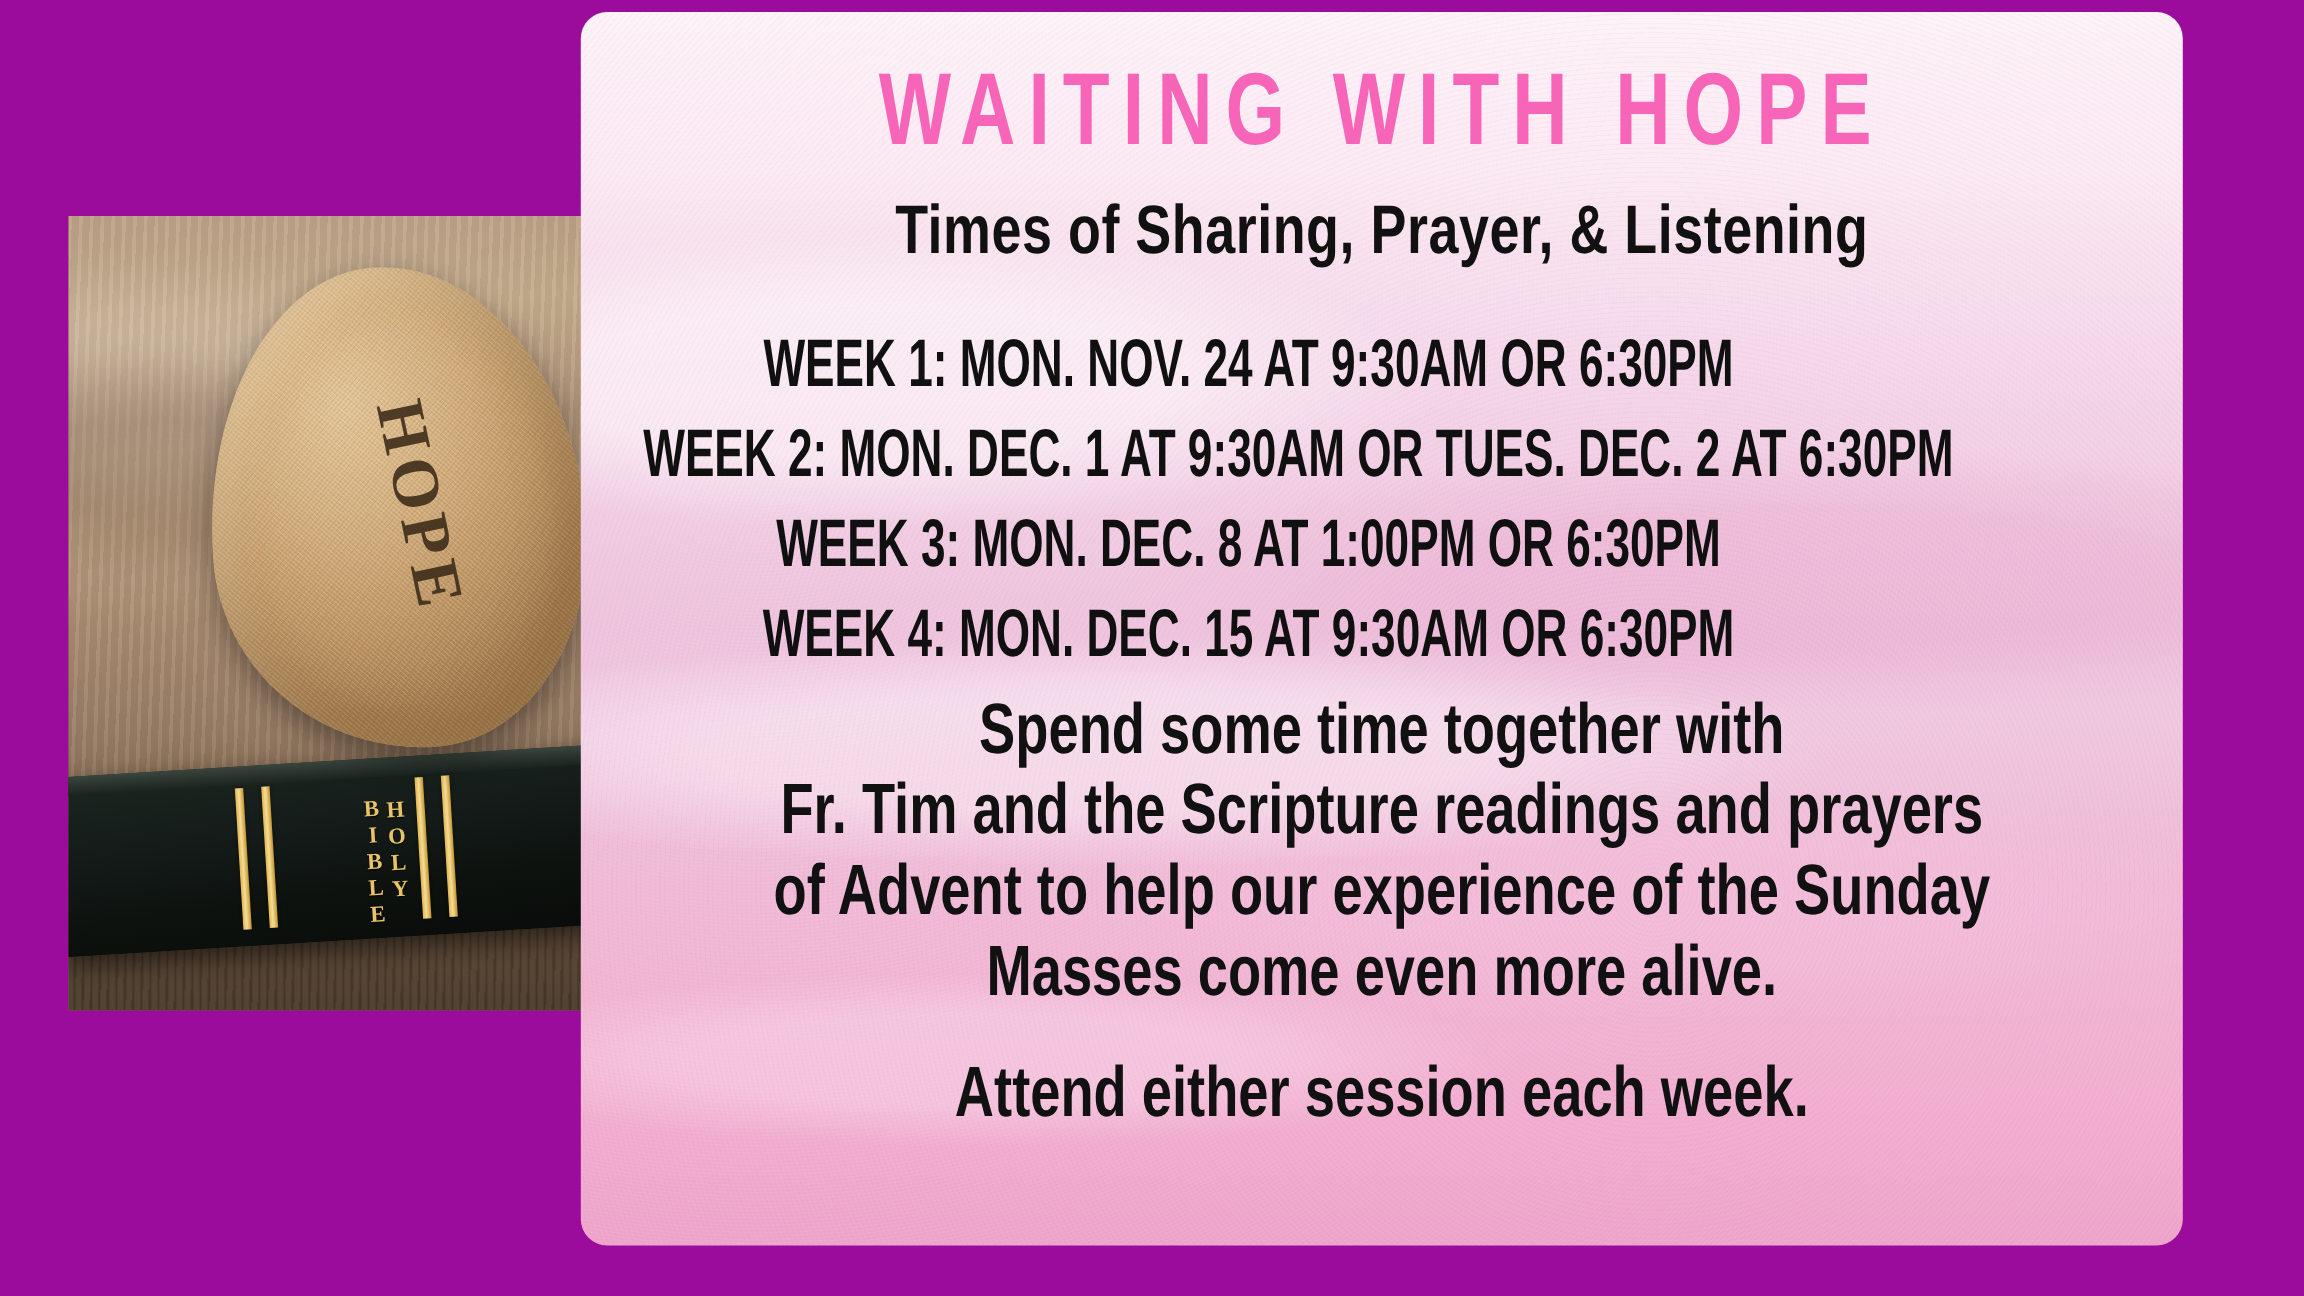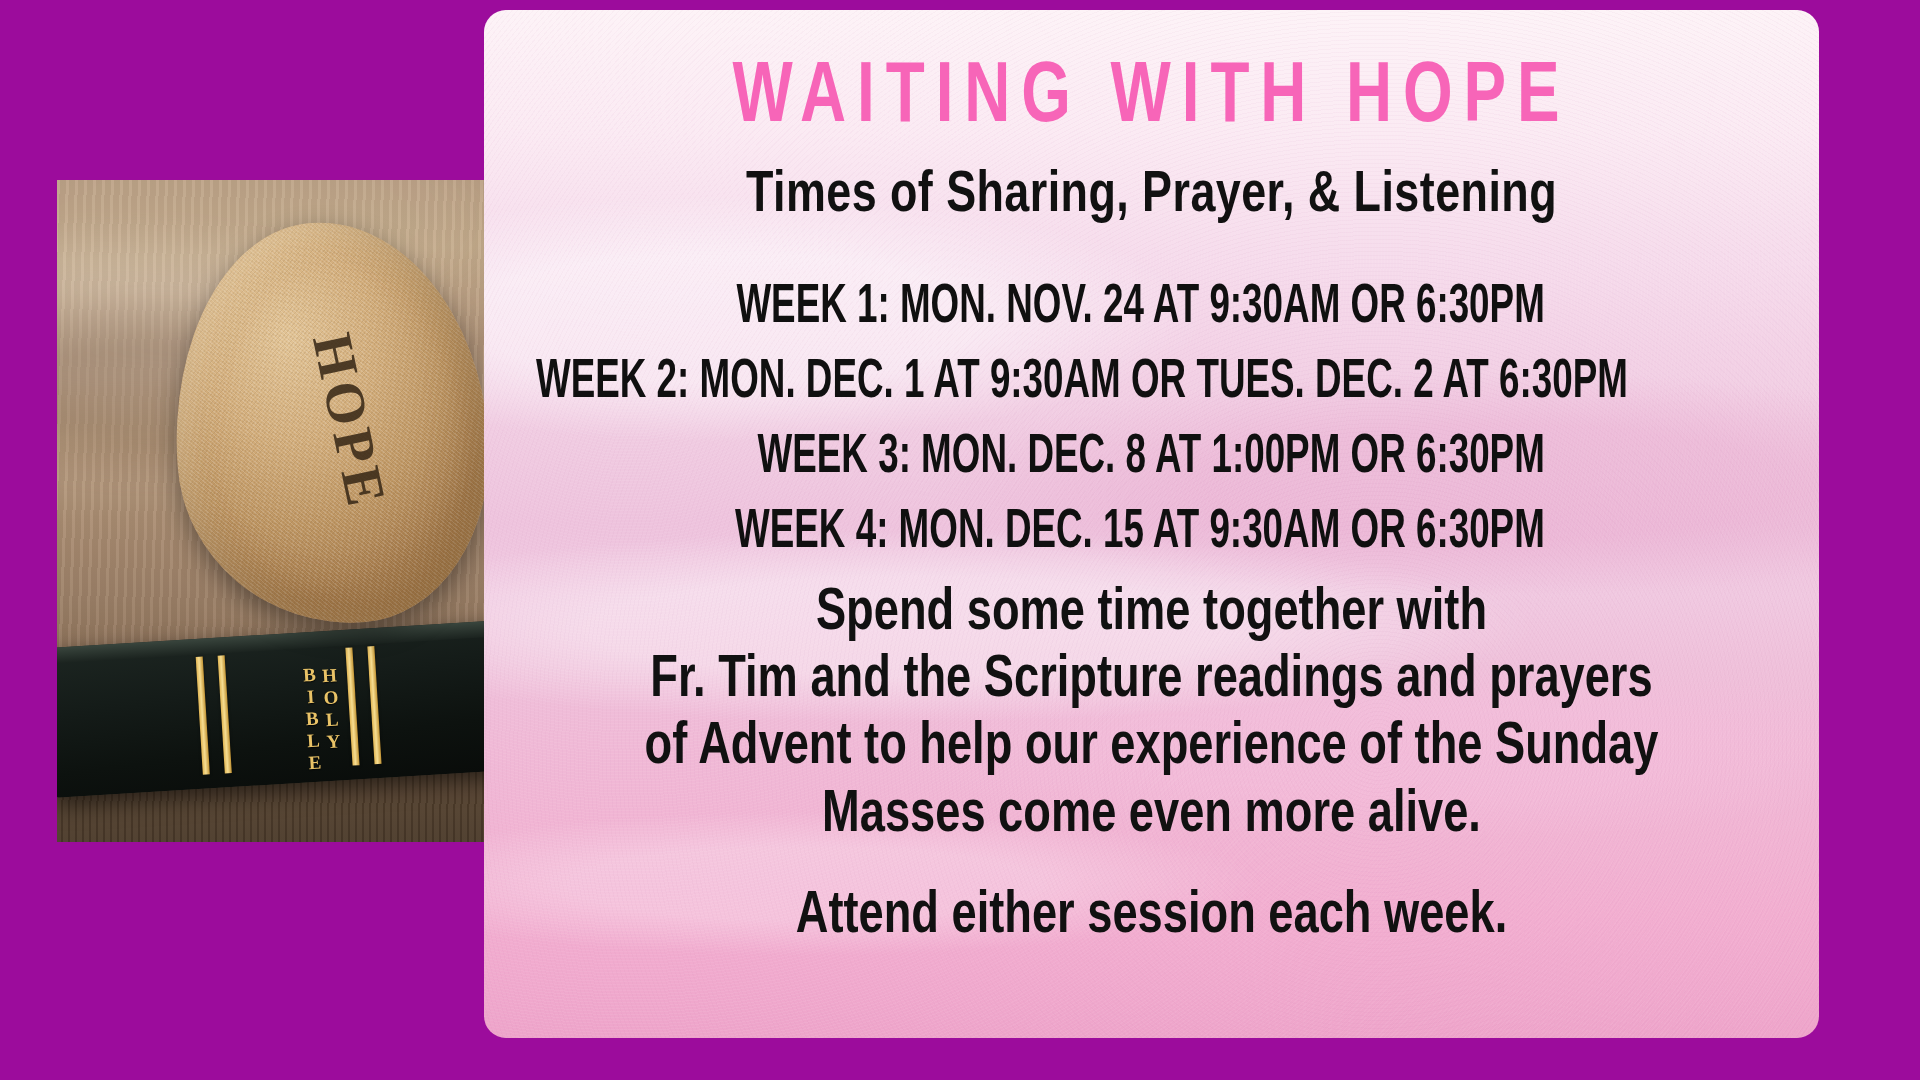--- a/index.html
+++ b/index.html
@@ -245,21 +245,21 @@
     font-size: 51px;
     letter-spacing: 0.5px;
     transform: scaleX(0.88) scaleY(1.12);
     transform-origin: center;
     white-space: nowrap;
     line-height: 1.0;
   }
 
   .weeks {
     margin-top: 62px;
-    text-align: right;
+    text-align: center;
     padding-left: 30px;
   }
   .week-line {
     color: #101010;
     font-family: "Liberation Sans Narrow", "Liberation Sans", sans-serif;
     font-weight: bold;
     font-size: 46px;
     letter-spacing: 0px;
     transform: scaleX(0.80) scaleY(1.22);
     transform-origin: left center;

